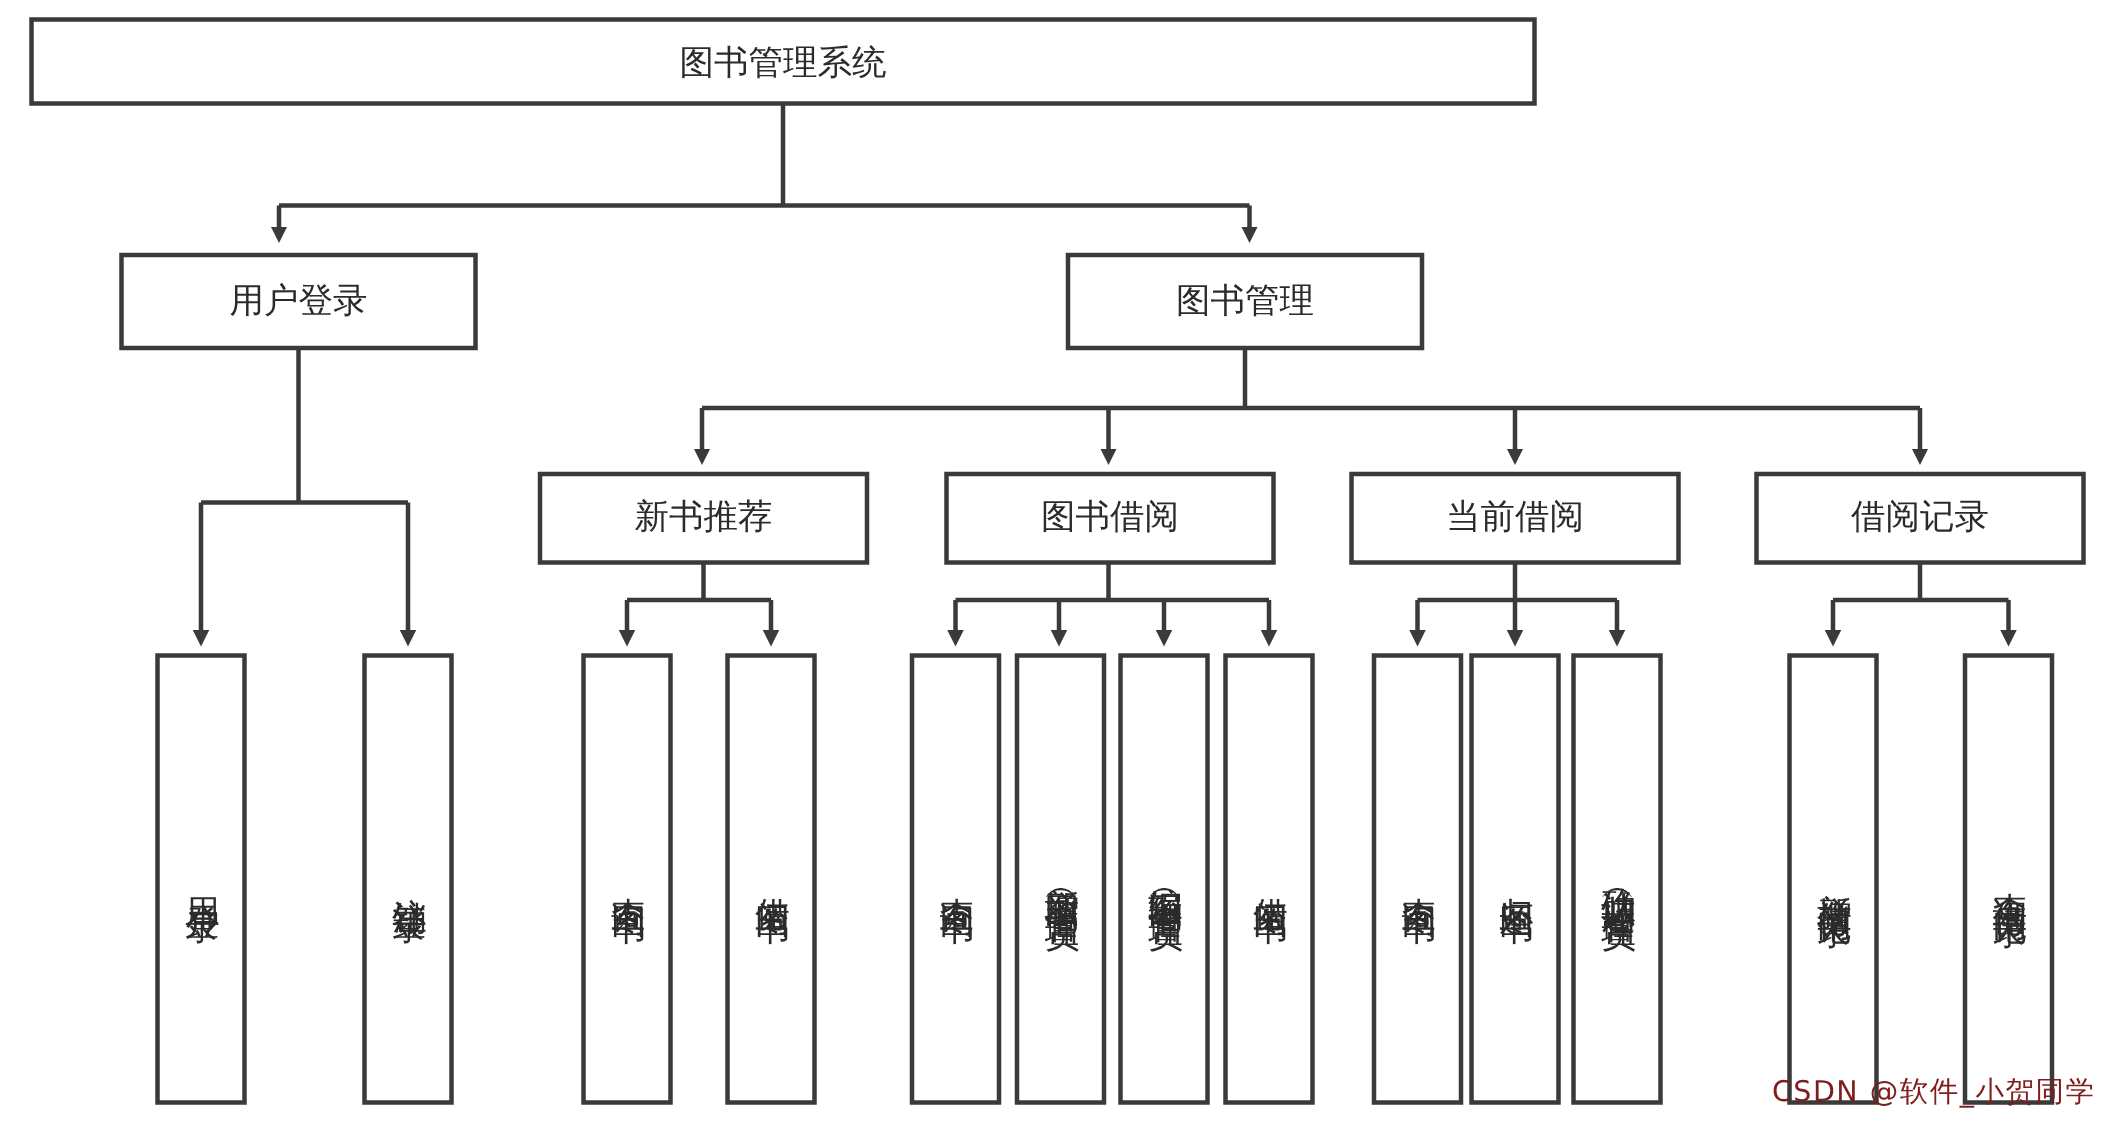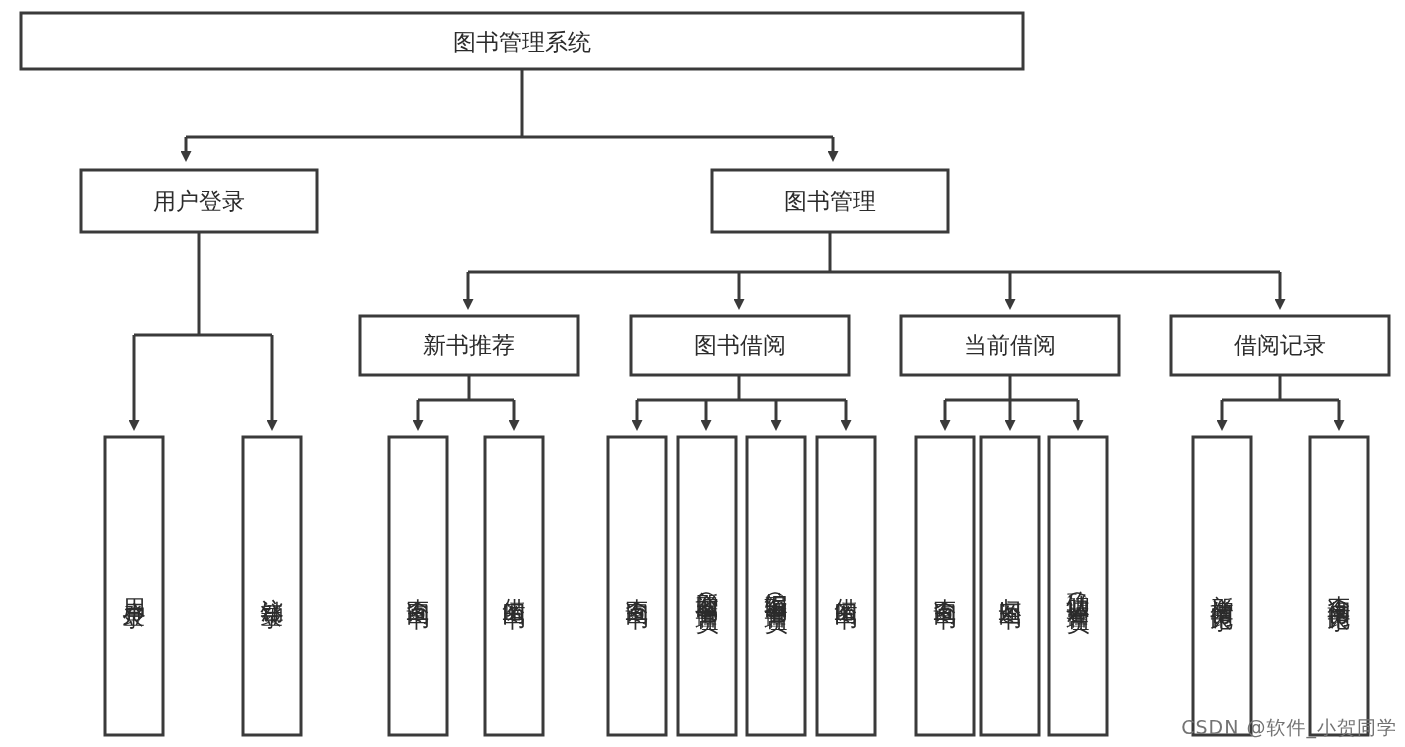--- a/index.html
+++ b/index.html
@@ -32,21 +32,21 @@
     line-height:1;
     white-space:nowrap;
   }
   .conn{
     fill:none;stroke:#3a3a3a;stroke-width:3;
   }
   .arrowhead{fill:#3a3a3a;}
   .watermark{
     position:absolute;
     right:8px;bottom:6px;
-    color:#737373;
+    color:#7f1d1d;
     font-family:"DejaVu Sans","Liberation Sans",sans-serif;
     font-size:19px;
     letter-spacing:1px;
     white-space:nowrap;
     pointer-events:none;
   }
 </style>
 </head>
 <body>
 

